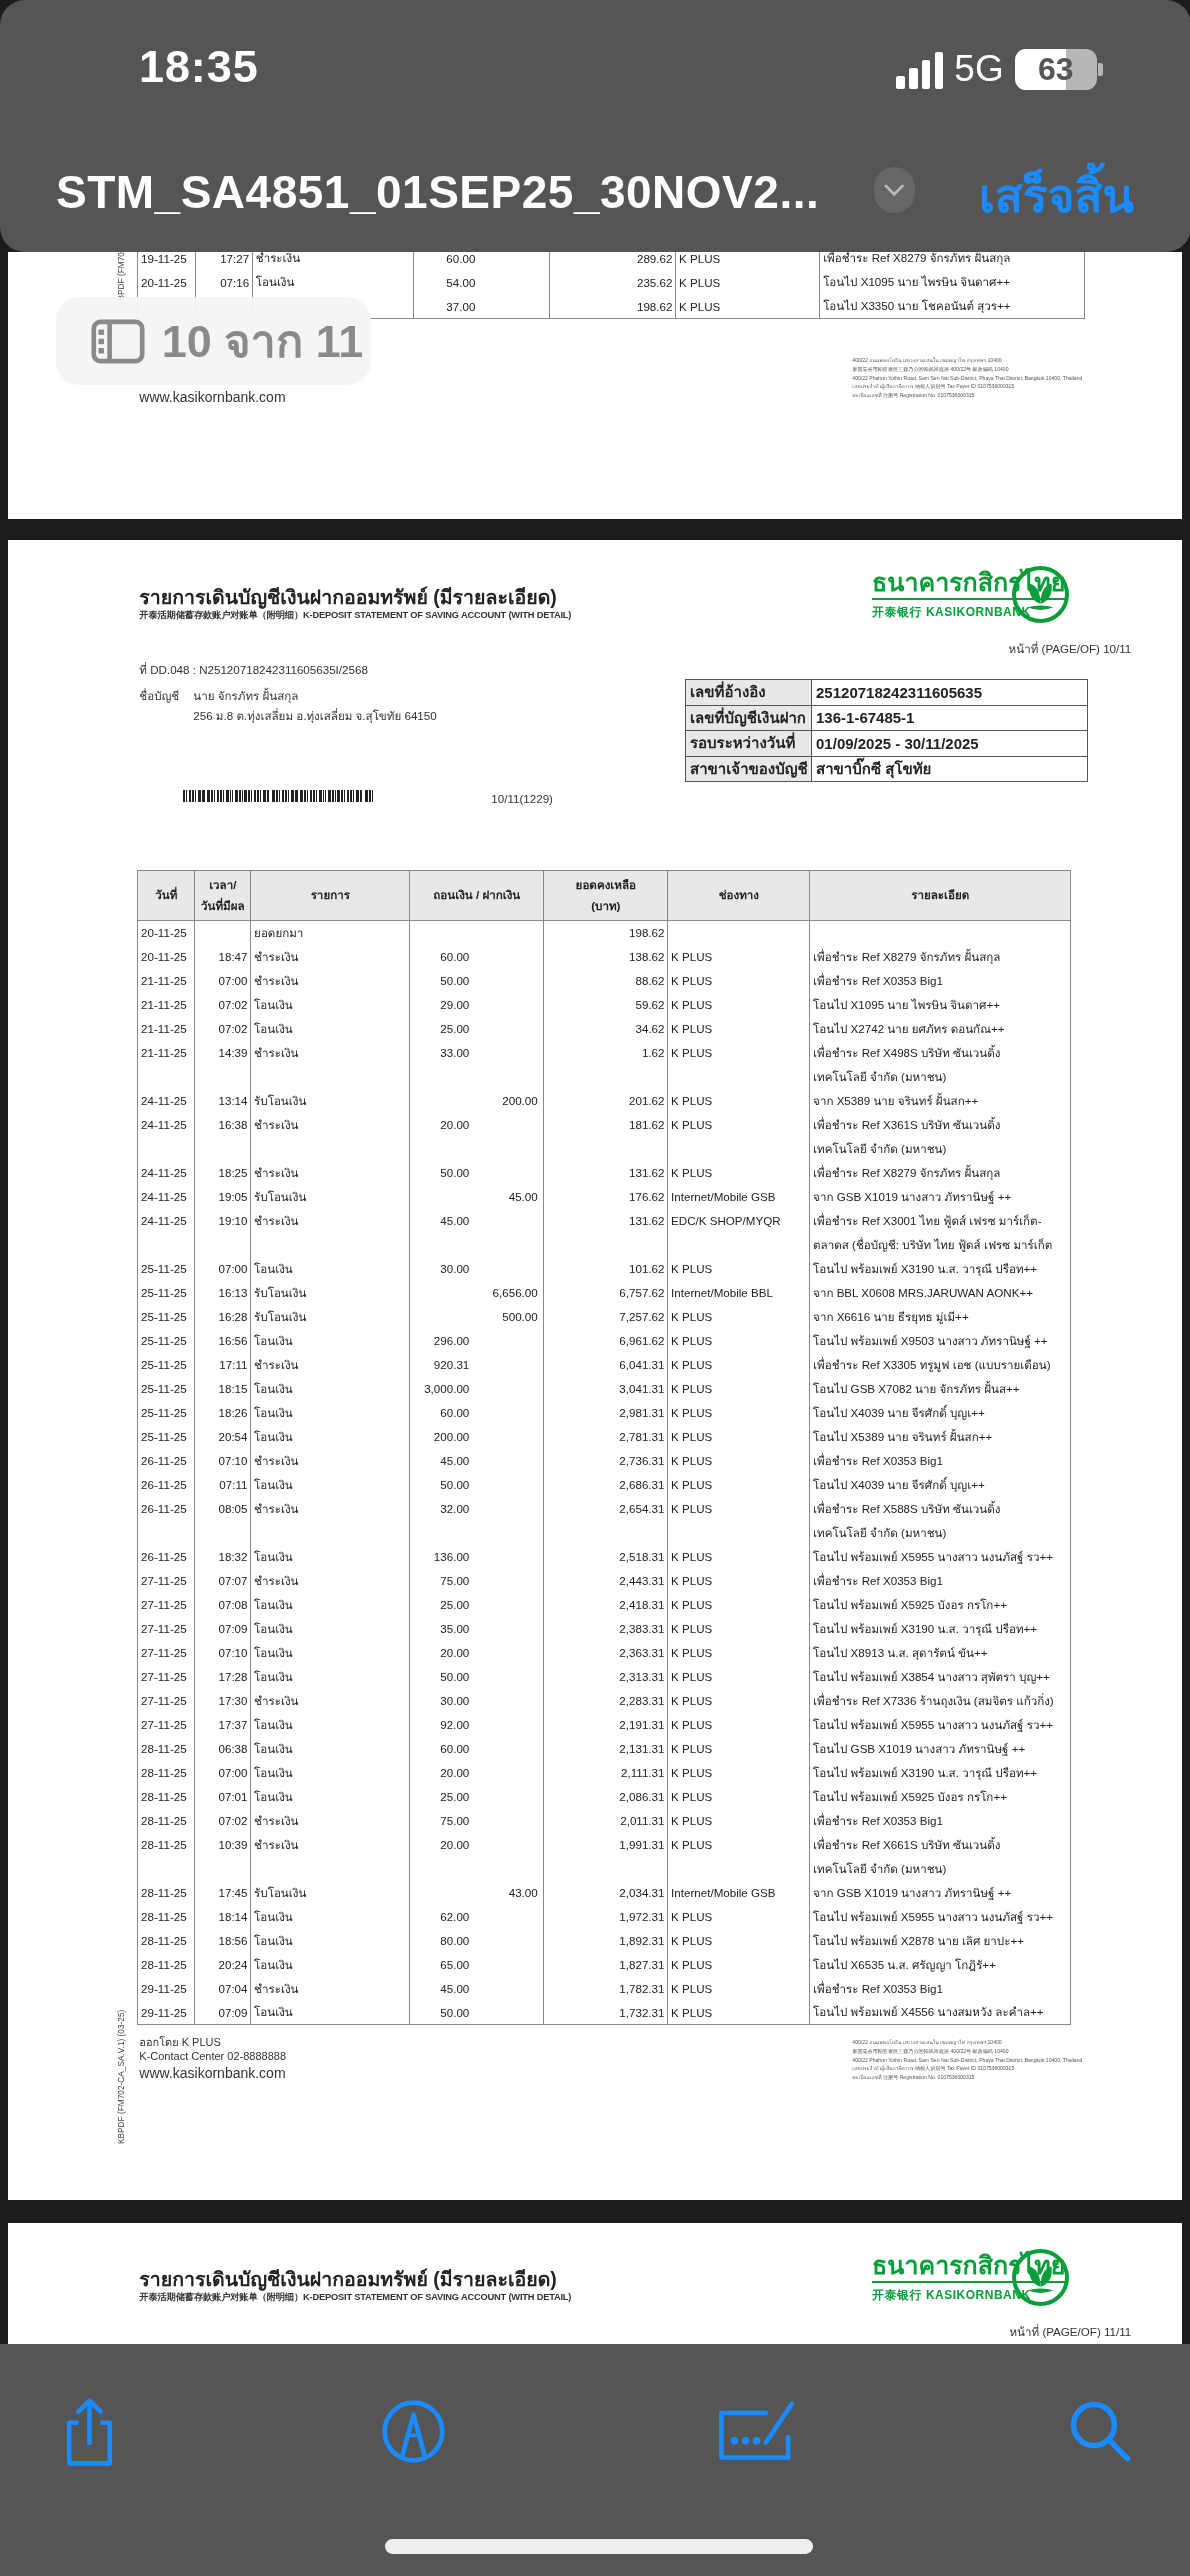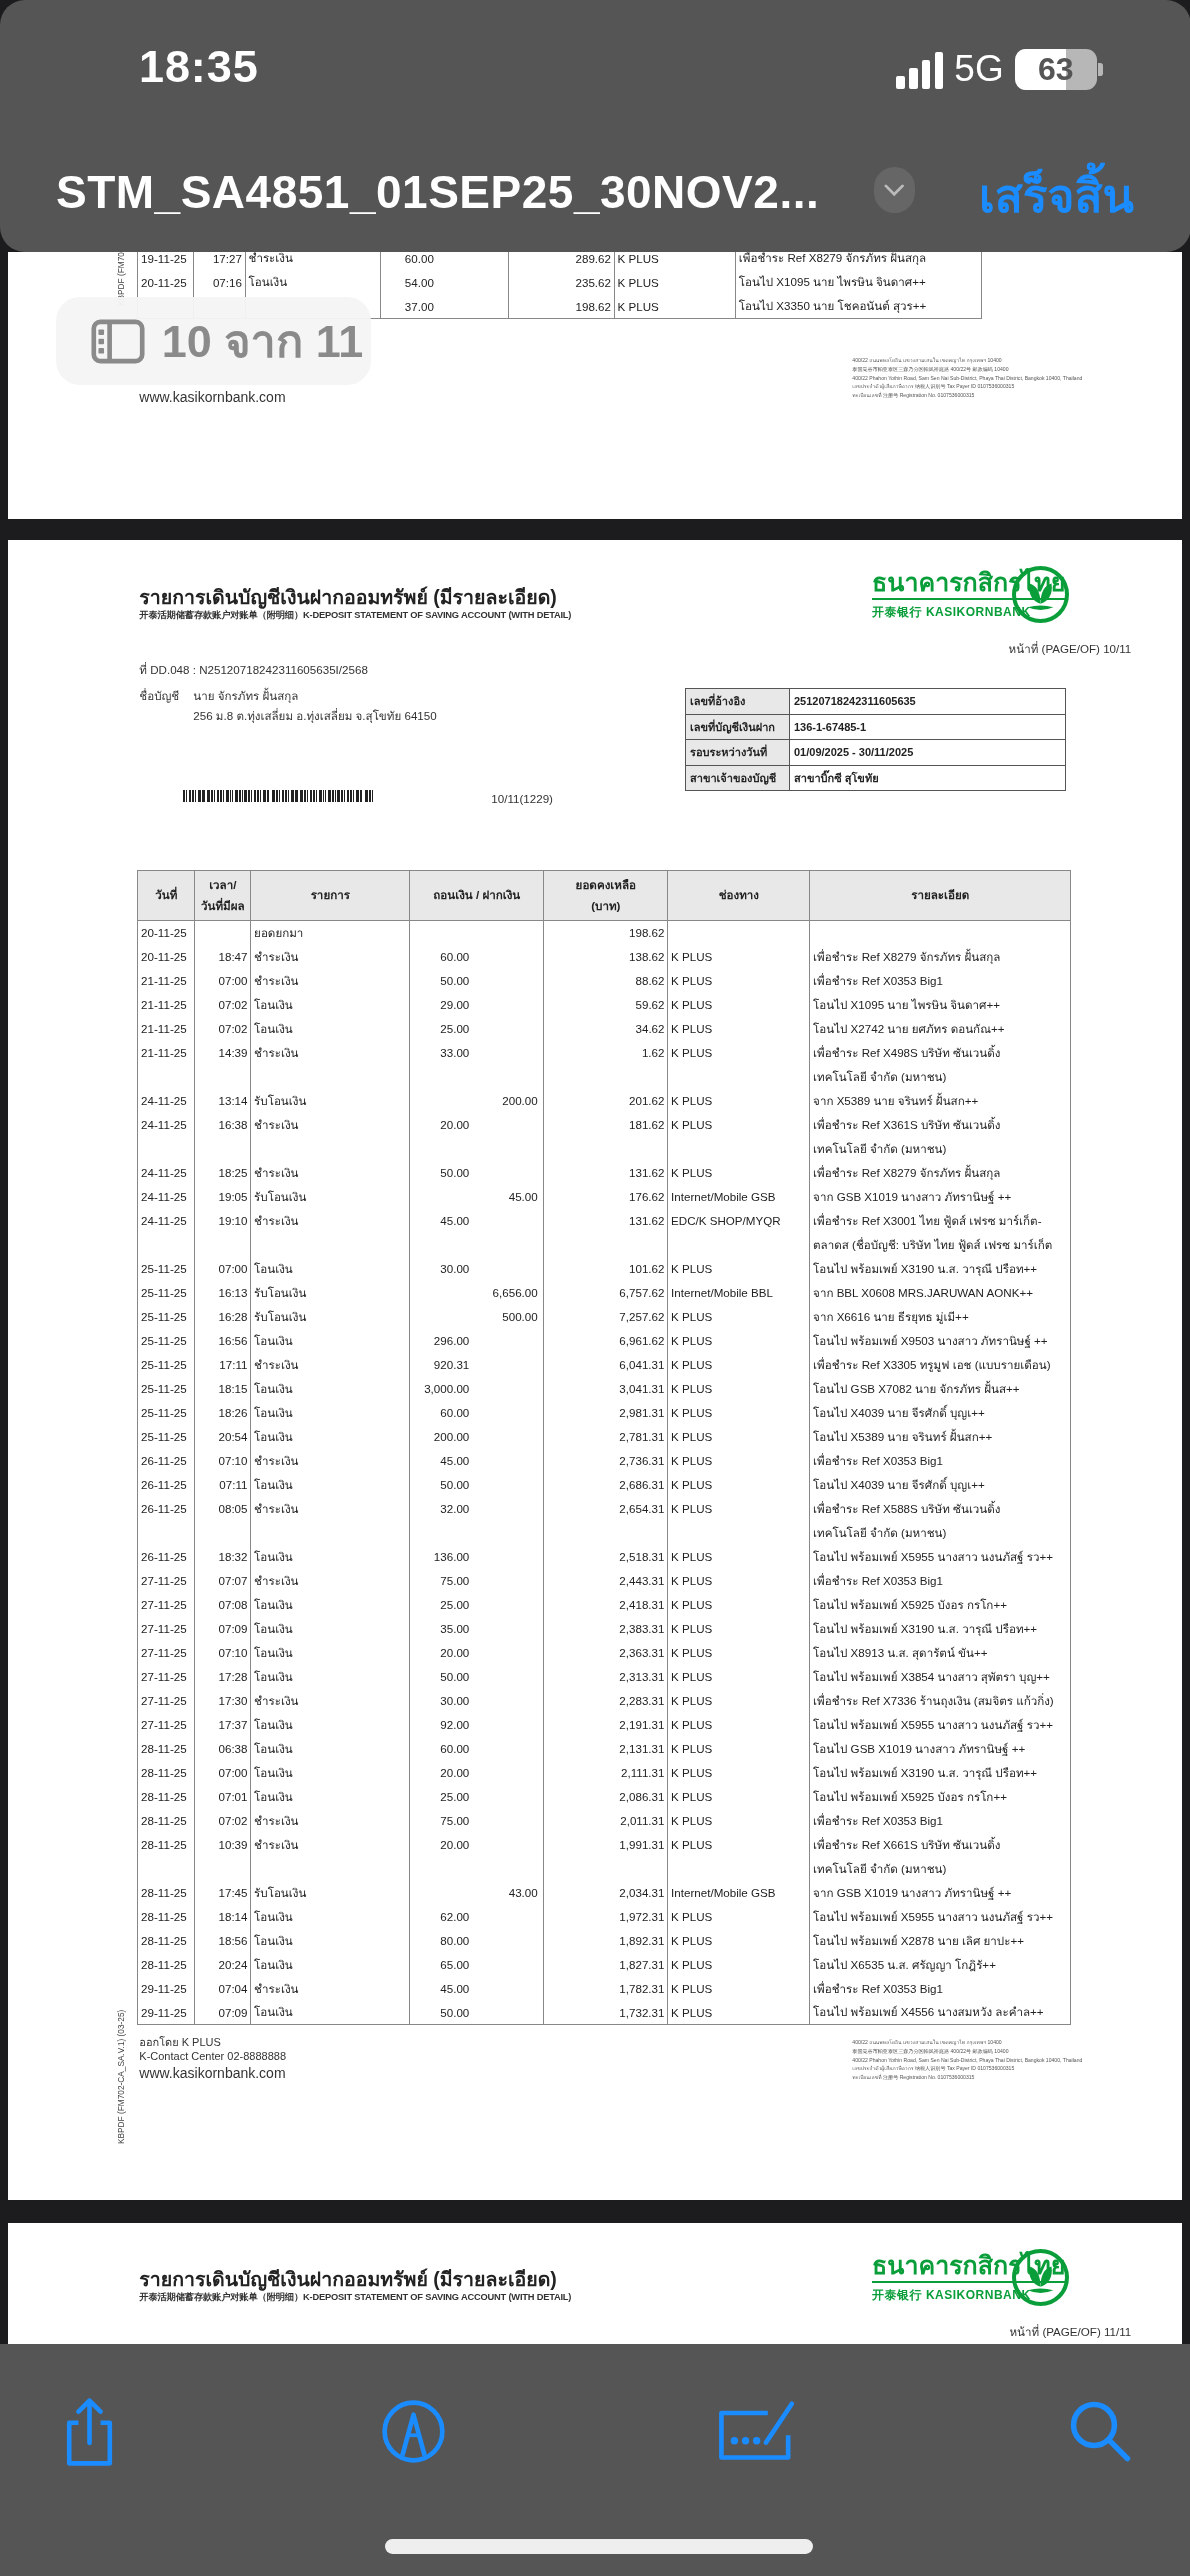--- a/index.html
+++ b/index.html
@@ -42,21 +42,21 @@
   .desc { font-size: 11.6px; }
 
   .header-block .title-th { position: absolute; left: 131px; font-size: 19.5px; font-weight: 700; color: #222; }
   .header-block .title-en { position: absolute; left: 131px; font-size: 9.3px; font-weight: 700; color: #333; letter-spacing: -0.2px; }
   .brand { position: absolute; right: 117px; text-align: left; }
   .brand-th { font-size: 25px; font-weight: 700; color: #0a9e3a; line-height: 28px; border-bottom: 2.8px solid #0a9e3a; padding-bottom: 1.9px; }
   .brand-en { font-size: 12px; font-weight: 700; color: #0a9e3a; margin-top: 3.7px; letter-spacing: 0.5px; }
   .logo { position: absolute; width: 57px; height: 57px; border: 4.6px solid #0a9e3a; border-radius: 50%; display: flex; align-items: center; justify-content: center; }
   .pageof { position: absolute; right: 51px; font-size: 11.6px; color: #333; }
 
-  .info-table { position: absolute; left: 677px; top: 148px; border-collapse: collapse; font-size: 11px; }
+  .info-table { position: absolute; left: 677px; top: 139px; border-collapse: collapse; font-size: 15px; }
   .info-table td { border: 1.4px solid #555; height: 25.5px; padding: 0 3.7px; white-space: nowrap; font-weight: bold; }
   .info-table td.k { background: #e8e8e8; font-weight: 700; width: 104px; }
   .info-table td.v { width: 276px; }
 
   .meta-line { position: absolute; font-size: 11.6px; color: #333; white-space: nowrap; }
   .barcode { position: absolute; left: 175px; top: 250px; width: 190px; height: 12px;
     background: repeating-linear-gradient(90deg, #222 0 1.9px, #fff 1.9px 2.8px, #222 2.8px 3.7px, #fff 3.7px 5.6px, #222 5.6px 8.3px, #fff 8.3px 9.3px); }
 
   .footer-left { position: absolute; font-size: 11px; color: #333; line-height: 14px; }
   .footer-url { font-size: 14px; margin-top: 2.8px; }
@@ -94,21 +94,21 @@
   <div class="title-menu-btn">
     <svg width="20.4" height="13" viewBox="0 0 22 14">
         <path d="M2 2 L11 11 L20 2" stroke="#bbb" stroke-width="3" fill="none" stroke-linecap="round"></path>
       </svg>
   </div>
   <div class="done-btn">เสร็จสิ้น</div>
 </div>
 
 <div class="page page-prev">
   <div class="side-code" style="left:108px; top:54px;">KBPDF (FM702-CA_SA.V.1) (03-25)</div>
-  <table class="tx" style="left:129px; top:-5.6px; width:845px;">
+  <table class="tx" style="left:129px; top:-5.6px; width:948px;">
     <colgroup>
         <col style="width:57px">
         <col style="width:56px">
         <col style="width:159px">
         <col style="width:134px">
         <col style="width:124px">
         <col style="width:142px">
         <col style="width:261px">
       </colgroup>
     <tbody id="prev-rows">

